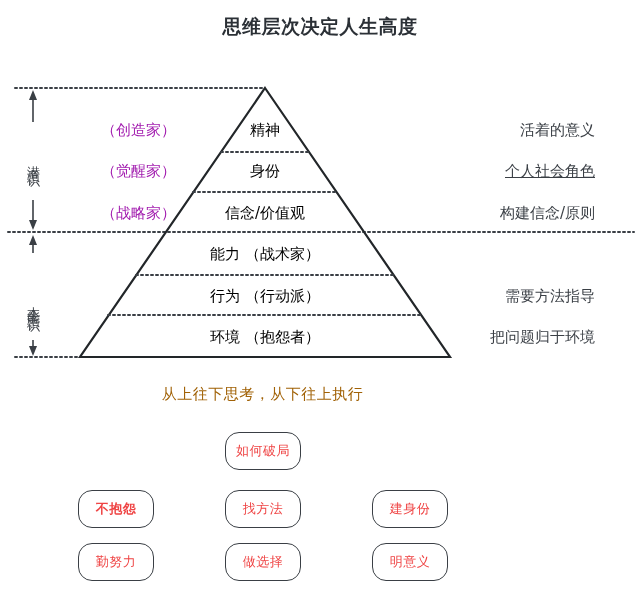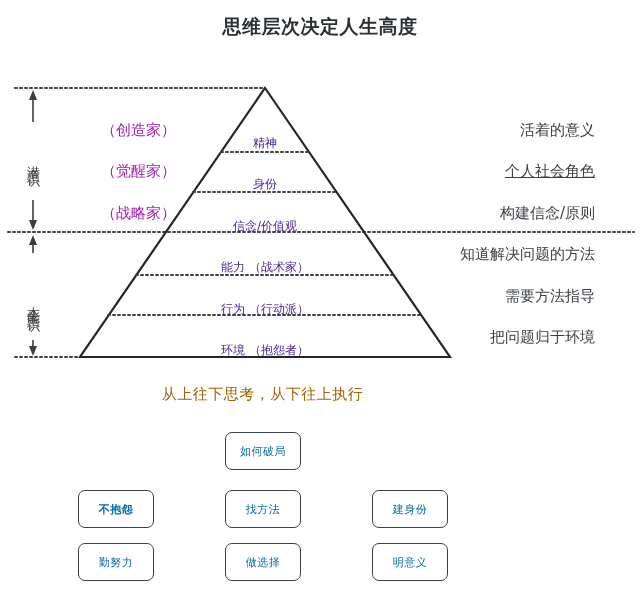--- a/index.html
+++ b/index.html
@@ -67,50 +67,49 @@
 
   
   .role {
     font-size: 15px;
     color: #a21caf;
     white-space: nowrap;
     text-align: left;
   }
   
   .level-name {
-    font-size: 12px;
-    color: #4c1d95;
+    font-size: 15px;
+    color: #000000;
     white-space: nowrap;
     text-align: center;
     width: 370px;
     left: 80px;
-    margin-top: 14px;
   }
   
   .desc {
     font-size: 15px;
     color: #3a3f45;
     white-space: nowrap;
     text-align: right;
     width: 160px;
     left: 435px;
   }
 
   
   .box {
     width: 76px;
     height: 38px;
     border: 1.6px solid #3a3f45;
-    border-radius: 7px;
+    border-radius: 14px;
     box-sizing: border-box;
     display: flex;
     align-items: center;
     justify-content: center;
-    font-size: 11px;
-    color: #0369a1;
+    font-size: 13px;
+    color: #ef4444;
     background: #ffffff;
     letter-spacing: 0.5px;
   }
 </style>
 </head>
 <body>
 
 <div id="canvas">
 
   <div class="abs title">思维层次决定人生高度</div>
@@ -151,21 +150,20 @@
   <div class="abs level-name" style="top:121px;">精神</div>
   <div class="abs level-name" style="top:162px;">身份</div>
   <div class="abs level-name" style="top:204px;">信念/价值观</div>
   <div class="abs level-name" style="top:245px;">能力  （战术家）</div>
   <div class="abs level-name" style="top:287px;">行为  （行动派）</div>
   <div class="abs level-name" style="top:328px;">环境  （抱怨者）</div>
 
   <div class="abs desc" style="top:121px;">活着的意义</div>
   <div class="abs desc" style="top:162px;text-decoration:underline;">个人社会角色</div>
   <div class="abs desc" style="top:204px;">构建信念/原则</div>
-  <div class="abs desc" style="top:245px;">知道解决问题的方法</div>
   <div class="abs desc" style="top:287px;">需要方法指导</div>
   <div class="abs desc" style="top:328px;">把问题归于环境</div>
 
   <div class="abs subtitle">从上往下思考，从下往上执行</div>
 
   <div class="abs box" style="left:225px; top:432px;">如何破局</div>
 
   <div class="abs box" style="left:78px; top:490px;font-weight:bold;">不抱怨</div>
   <div class="abs box" style="left:225px; top:490px;">找方法</div>
   <div class="abs box" style="left:372px; top:490px;">建身份</div>

